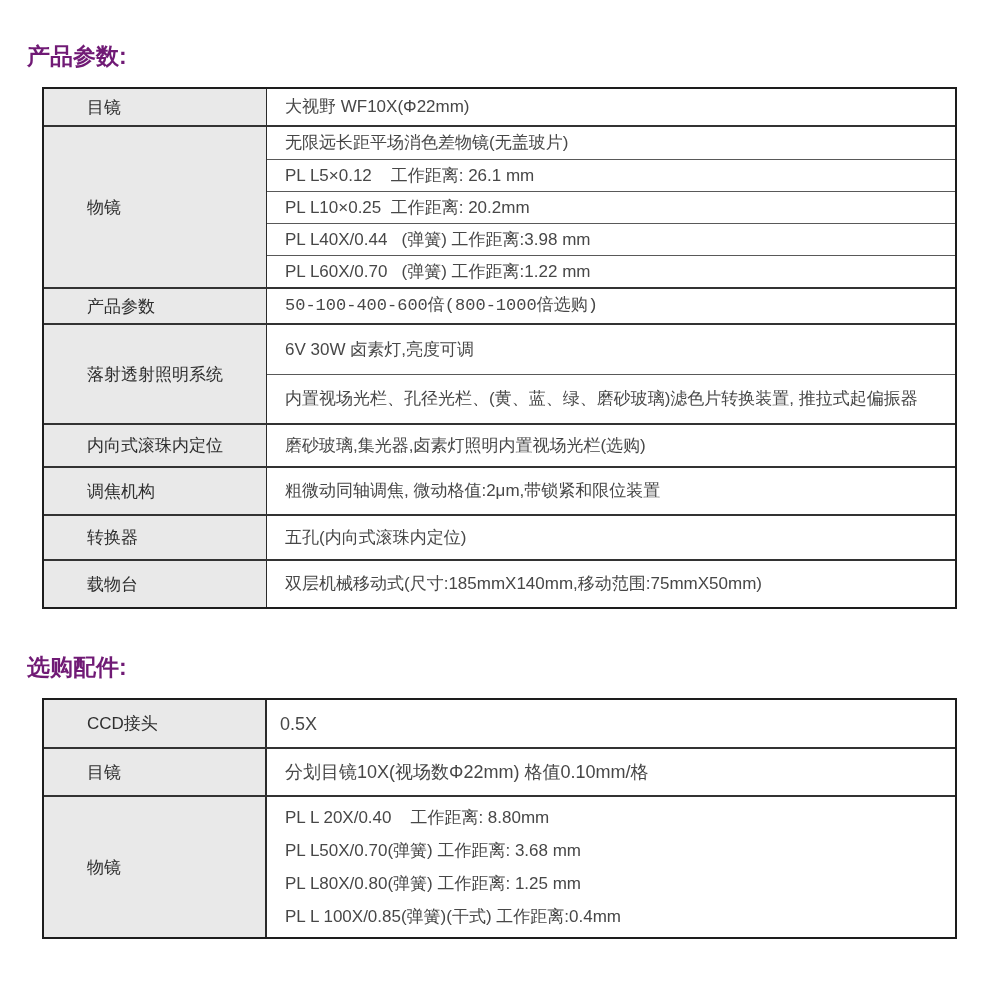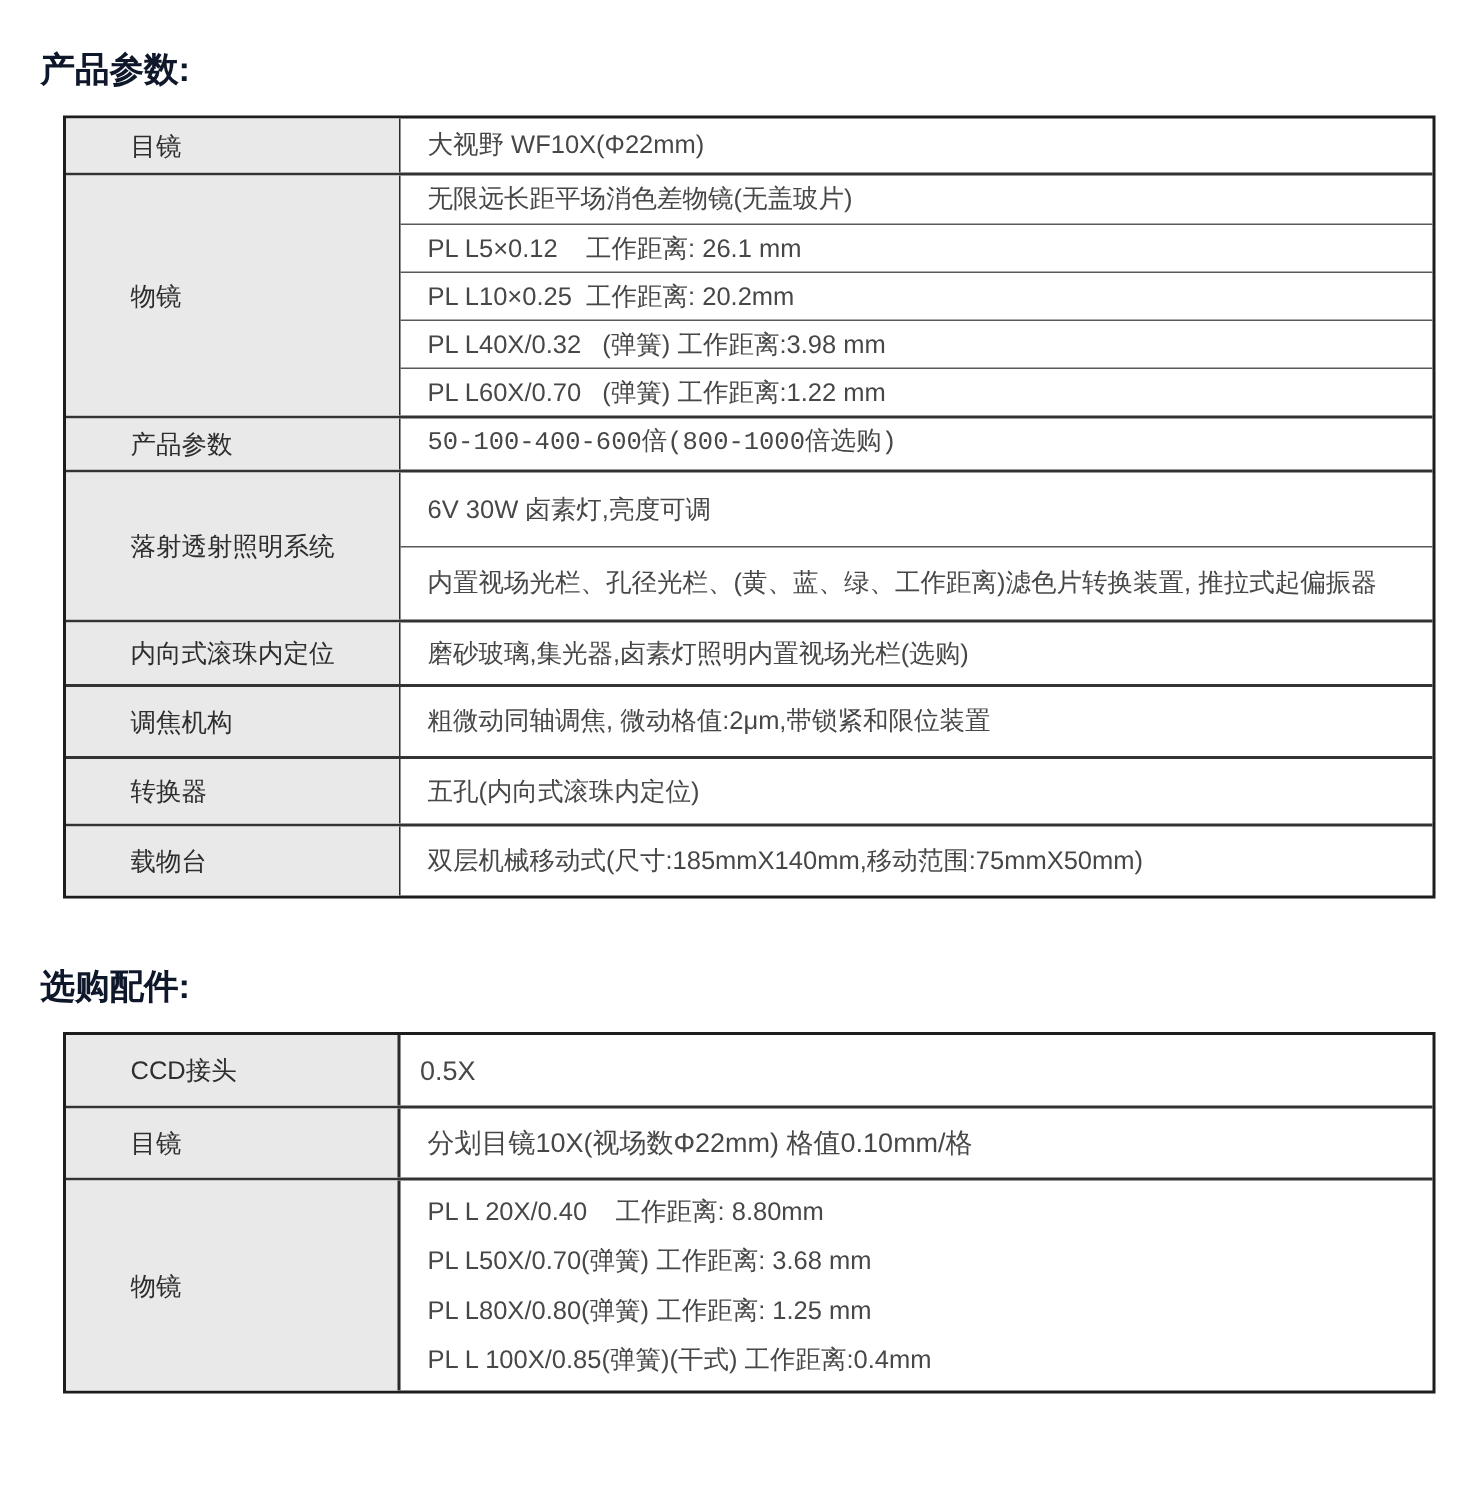--- a/index.html
+++ b/index.html
@@ -11,25 +11,25 @@
     width: 985px;
     height: 992px;
     overflow: hidden;
     font-family: "Liberation Sans", "DejaVu Sans", sans-serif;
     color: #474747;
   }
   .page {
     padding-top: 24px;
   }
   .section-title {
-    margin: 8px 0 17px 27px;
+    margin: 18px 0 17px 27px;
     font-size: 23px;
     line-height: 28px;
     font-weight: 700;
-    color: #0f172a;
+    color: #701a75;
   }
   .section-title.second {
     margin-top: 44px;
   }
   .spec-table {
     width: 915px;
     margin-left: 42px;
     border: 2px solid #1d1d1d;
     background: #ffffff;
     box-sizing: border-box;
@@ -109,35 +109,35 @@
         <div class="value-col divided">
           <div class="value-cell">大视野 WF10X(Φ22mm)</div>
         </div>
       </div>
       <div class="spec-row">
         <div class="label-cell">物镜</div>
         <div class="value-col divided">
           <div class="value-cell">无限远长距平场消色差物镜(无盖玻片)</div>
           <div class="value-cell">PL L5×0.12    工作距离: 26.1 mm</div>
           <div class="value-cell">PL L10×0.25  工作距离: 20.2mm</div>
-          <div class="value-cell">PL L40X/0.32   (弹簧) 工作距离:3.98 mm</div>
+          <div class="value-cell">PL L40X/0.44   (弹簧) 工作距离:3.98 mm</div>
           <div class="value-cell">PL L60X/0.70   (弹簧) 工作距离:1.22 mm</div>
         </div>
       </div>
       <div class="spec-row">
         <div class="label-cell">产品参数</div>
         <div class="value-col divided">
           <div class="value-cell">50-100-400-600倍(800-1000倍选购)</div>
         </div>
       </div>
       <div class="spec-row">
         <div class="label-cell">落射透射照明系统</div>
         <div class="value-col divided">
           <div class="value-cell">6V 30W 卤素灯,亮度可调</div>
-          <div class="value-cell">内置视场光栏、孔径光栏、(黄、蓝、绿、工作距离)滤色片转换装置, 推拉式起偏振器</div>
+          <div class="value-cell">内置视场光栏、孔径光栏、(黄、蓝、绿、磨砂玻璃)滤色片转换装置, 推拉式起偏振器</div>
         </div>
       </div>
       <div class="spec-row">
         <div class="label-cell">内向式滚珠内定位</div>
         <div class="value-col plain">
           <div class="value-cell">磨砂玻璃,集光器,卤素灯照明内置视场光栏(选购)</div>
         </div>
       </div>
       <div class="spec-row">
         <div class="label-cell">调焦机构</div>

